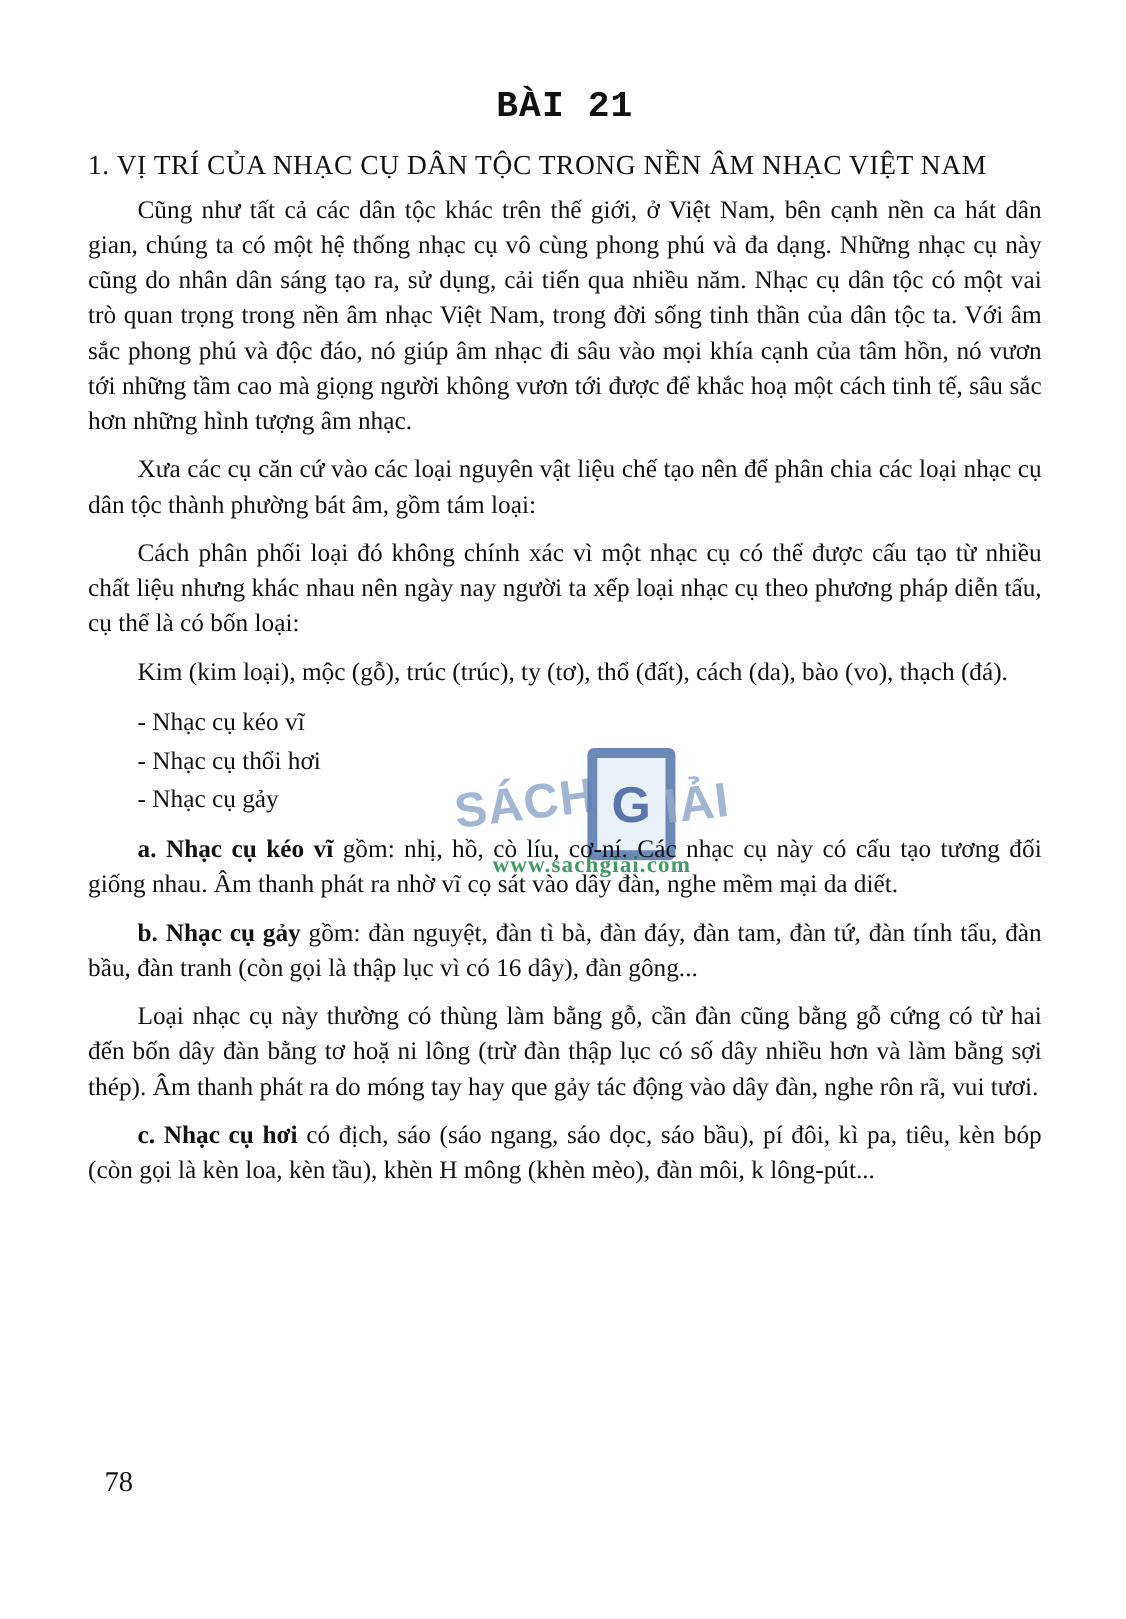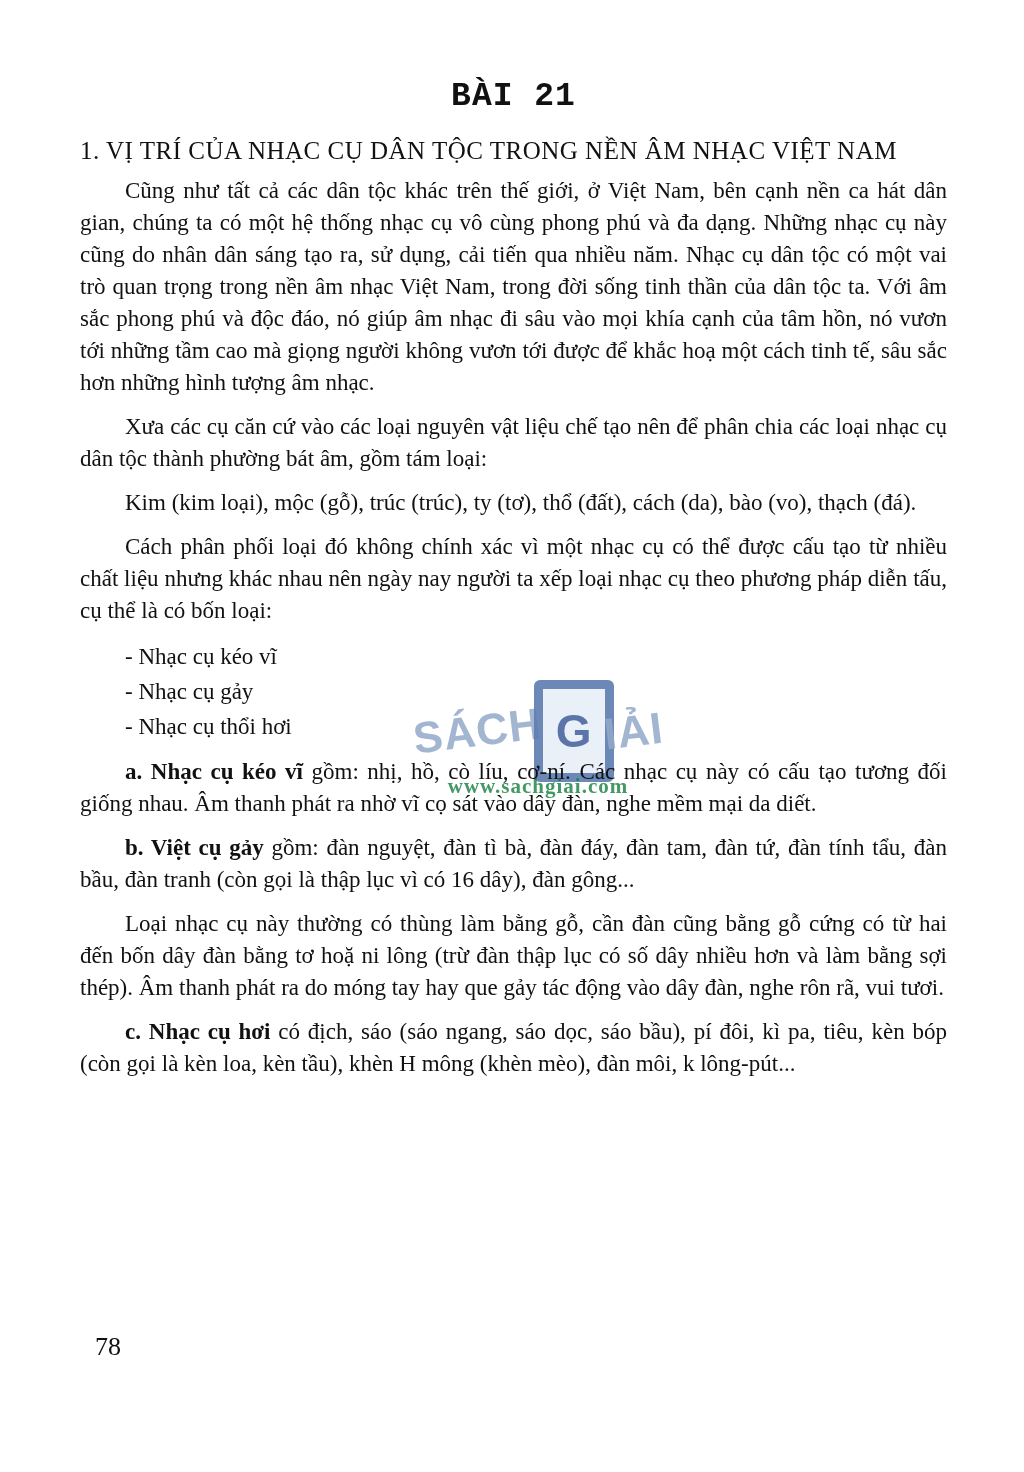--- a/index.html
+++ b/index.html
@@ -128,32 +128,32 @@
   </div>
 
   <div class="content">
 
     <h2 class="lesson-no">BÀI 21</h2>
 
     <h3 class="section-heading">1. VỊ TRÍ CỦA NHẠC CỤ DÂN TỘC TRONG NỀN ÂM NHẠC VIỆT NAM</h3>
     <p class="body">Cũng như tất cả các dân tộc khác trên thế giới, ở Việt Nam, bên cạnh nền ca hát dân gian, chúng ta có một hệ thống nhạc cụ vô cùng phong phú và đa dạng. Những nhạc cụ này cũng do nhân dân sáng tạo ra, sử dụng, cải tiến qua nhiều năm. Nhạc cụ dân tộc có một vai trò quan trọng trong nền âm nhạc Việt Nam, trong đời sống tinh thần của dân tộc ta. Với âm sắc phong phú và độc đáo, nó giúp âm nhạc đi sâu vào mọi khía cạnh của tâm hồn, nó vươn tới những tầm cao mà giọng người không vươn tới được để khắc hoạ một cách tinh tế, sâu sắc hơn những hình tượng âm nhạc.</p>
 
     <p class="body">Xưa các cụ căn cứ vào các loại nguyên vật liệu chế tạo nên để phân chia các loại nhạc cụ dân tộc thành phường bát âm, gồm tám loại:</p>
+    <p class="body">Cách phân phối loại đó không chính xác vì một nhạc cụ có thể được cấu tạo từ nhiều chất liệu nhưng khác nhau nên ngày nay người ta xếp loại nhạc cụ theo phương pháp diễn tấu, cụ thể là có bốn loại:</p>
     <p class="body">Kim (kim loại), mộc (gỗ), trúc (trúc), ty (tơ), thổ (đất), cách (da), bào (vo), thạch (đá).</p>
-    <p class="body">Cách phân phối loại đó không chính xác vì một nhạc cụ có thể được cấu tạo từ nhiều chất liệu nhưng khác nhau nên ngày nay người ta xếp loại nhạc cụ theo phương pháp diễn tấu, cụ thể là có bốn loại:</p>
 
     <div class="dash-list">
       <div class="dash-item">- Nhạc cụ kéo vĩ</div>
+      <div class="dash-item">- Nhạc cụ thổi hơi</div>
       <div class="dash-item">- Nhạc cụ gảy</div>
-      <div class="dash-item">- Nhạc cụ thổi hơi</div>
     </div>
 
     <p class="body"><b>a. Nhạc cụ kéo vĩ</b><span> gồm: nhị, hồ, cò líu, cơ-ní. Các nhạc cụ này có cấu tạo tương đối giống nhau. Âm thanh phát ra nhờ vĩ cọ sát vào dây đàn, nghe mềm mại da diết.</span></p>
 
-    <p class="body"><b>b. Việt cụ gảy</b><span> gồm: đàn nguyệt, đàn tì bà, đàn đáy, đàn tam, đàn tứ, đàn tính tẩu, đàn bầu, đàn tranh (còn gọi là thập lục vì có 16 dây), đàn gông...</span></p>
+    <p class="body"><b>b. Nhạc cụ gảy</b><span> gồm: đàn nguyệt, đàn tì bà, đàn đáy, đàn tam, đàn tứ, đàn tính tẩu, đàn bầu, đàn tranh (còn gọi là thập lục vì có 16 dây), đàn gông...</span></p>
 
     <p class="body">Loại nhạc cụ này thường có thùng làm bằng gỗ, cần đàn cũng bằng gỗ cứng có từ hai đến bốn dây đàn bằng tơ hoặ ni lông (trừ đàn thập lục có số dây nhiều hơn và làm bằng sợi thép). Âm thanh phát ra do móng tay hay que gảy tác động vào dây đàn, nghe rôn rã, vui tươi.</p>
 
     <p class="body"><b>c. Nhạc cụ hơi</b><span> có địch, sáo (sáo ngang, sáo dọc, sáo bầu), pí đôi, kì pa, tiêu, kèn bóp (còn gọi là kèn loa, kèn tầu), khèn H mông (khèn mèo), đàn môi, k lông-pút...</span></p>
 
   </div>
 
   <div class="page-number">78</div>
 
 </div>

